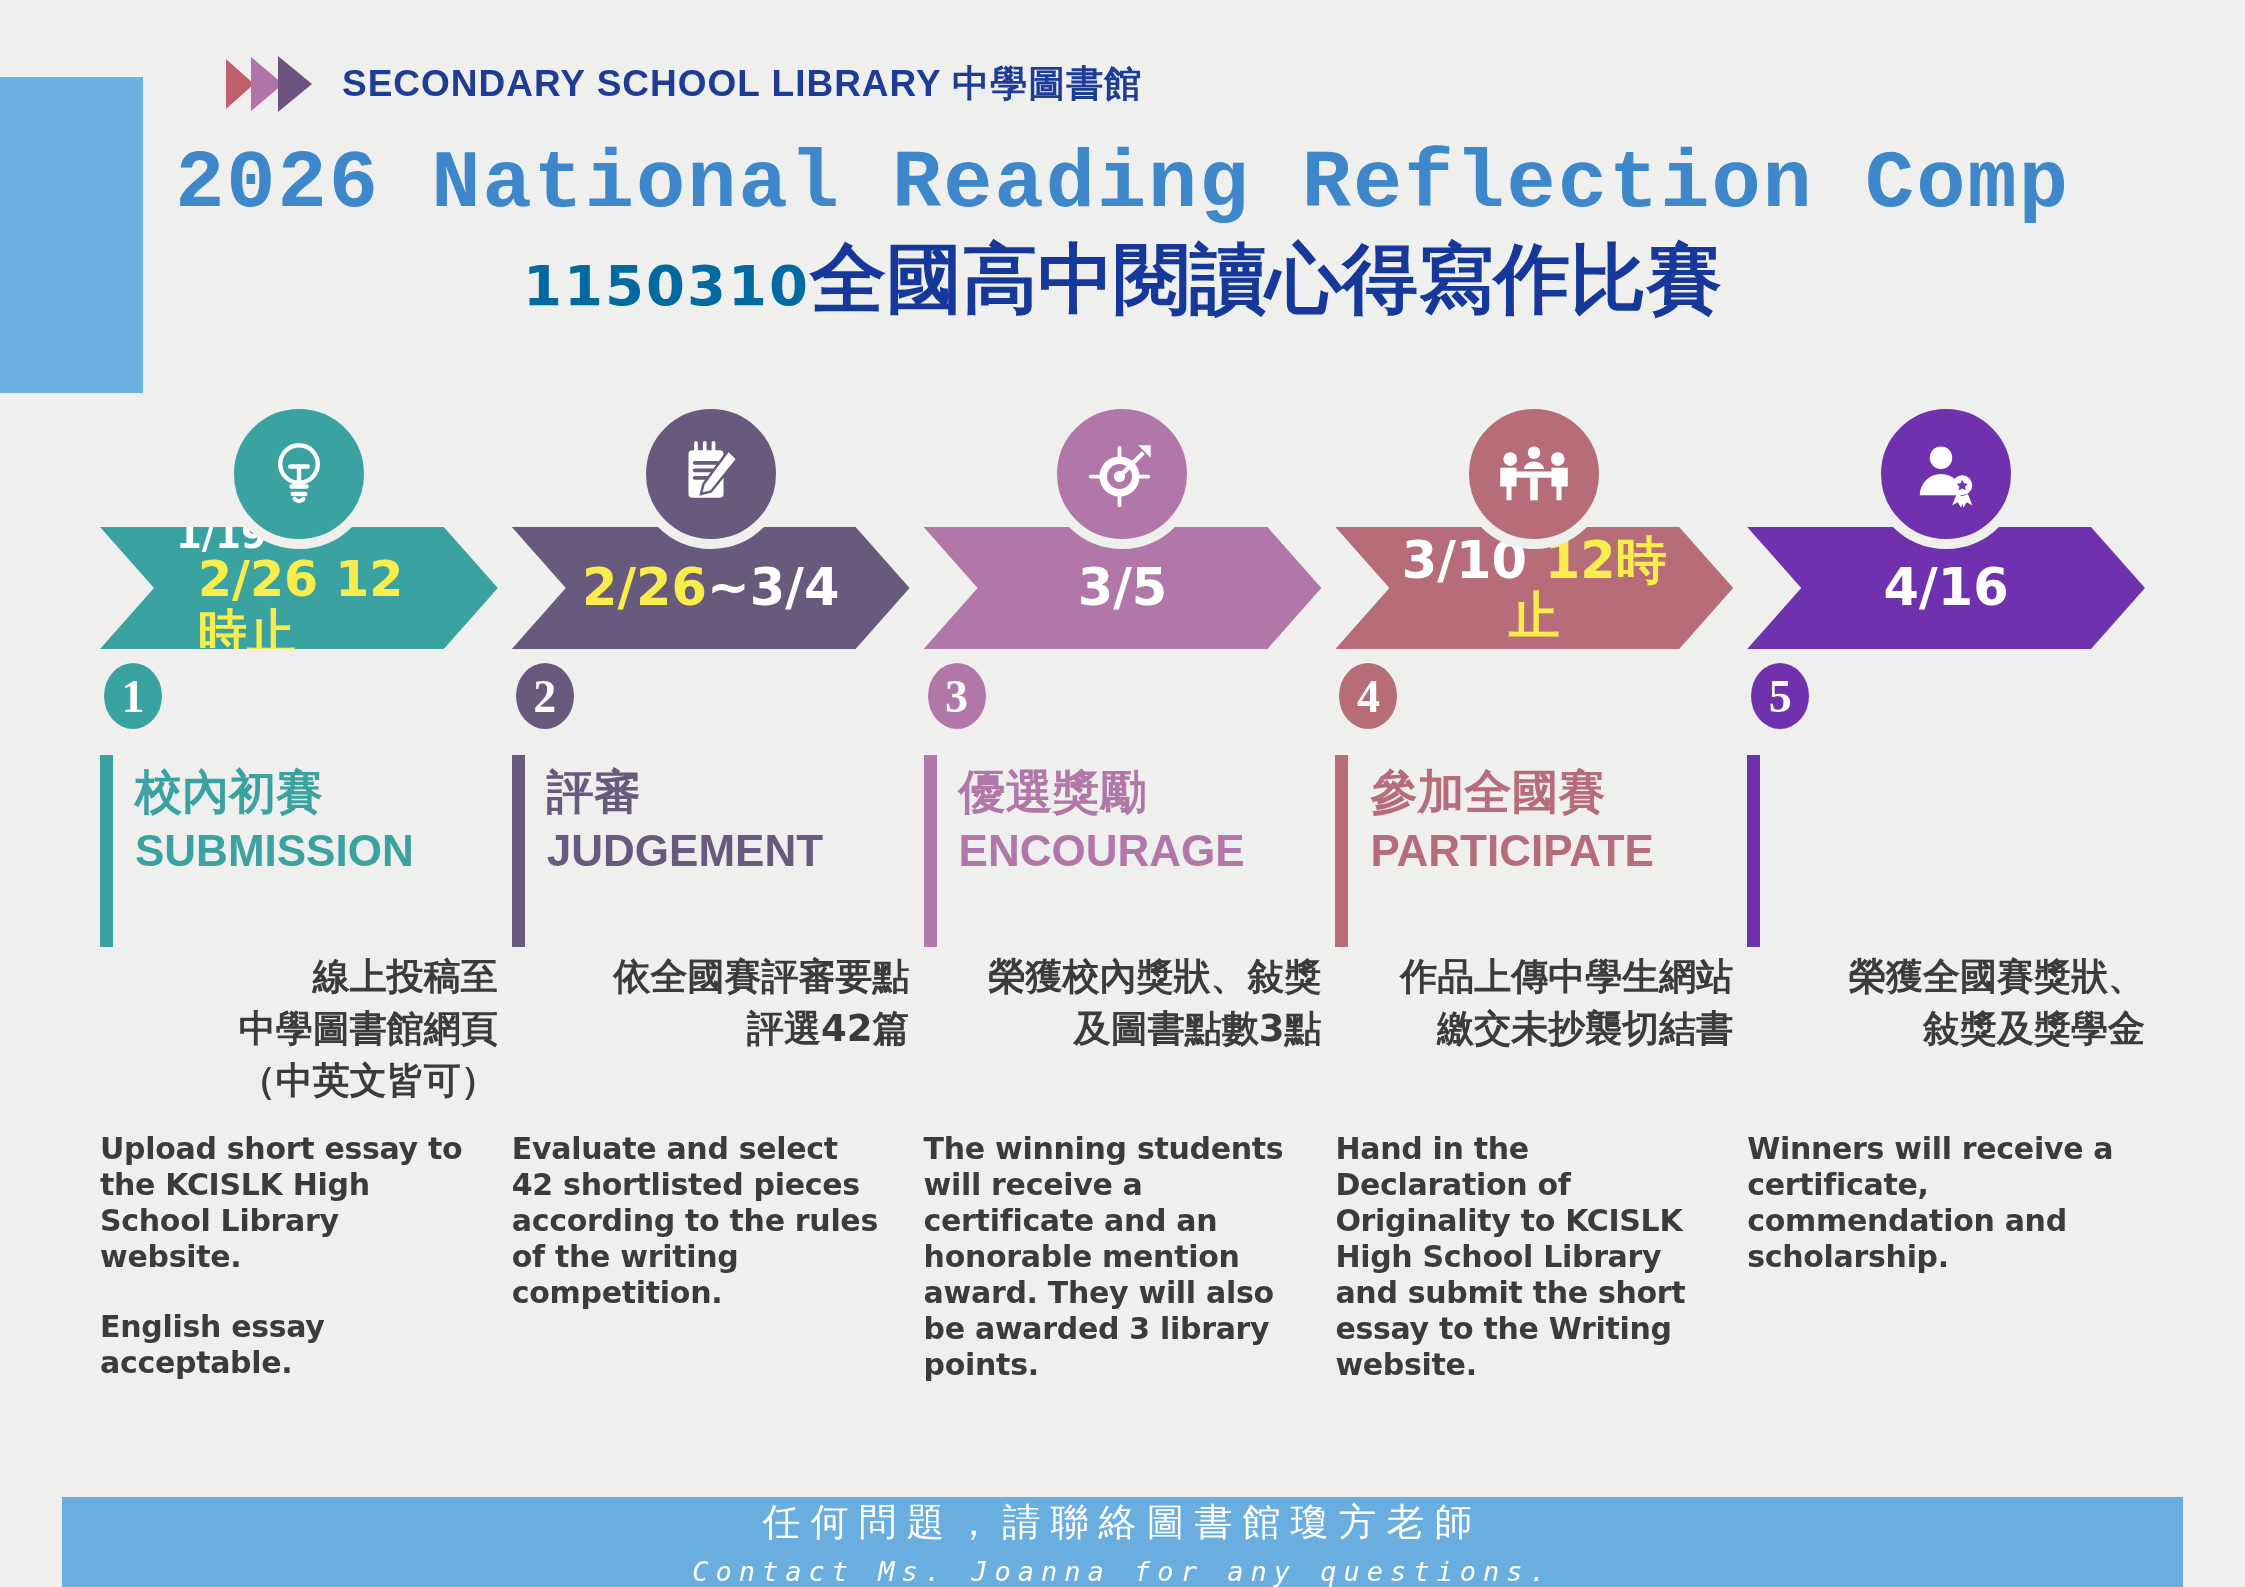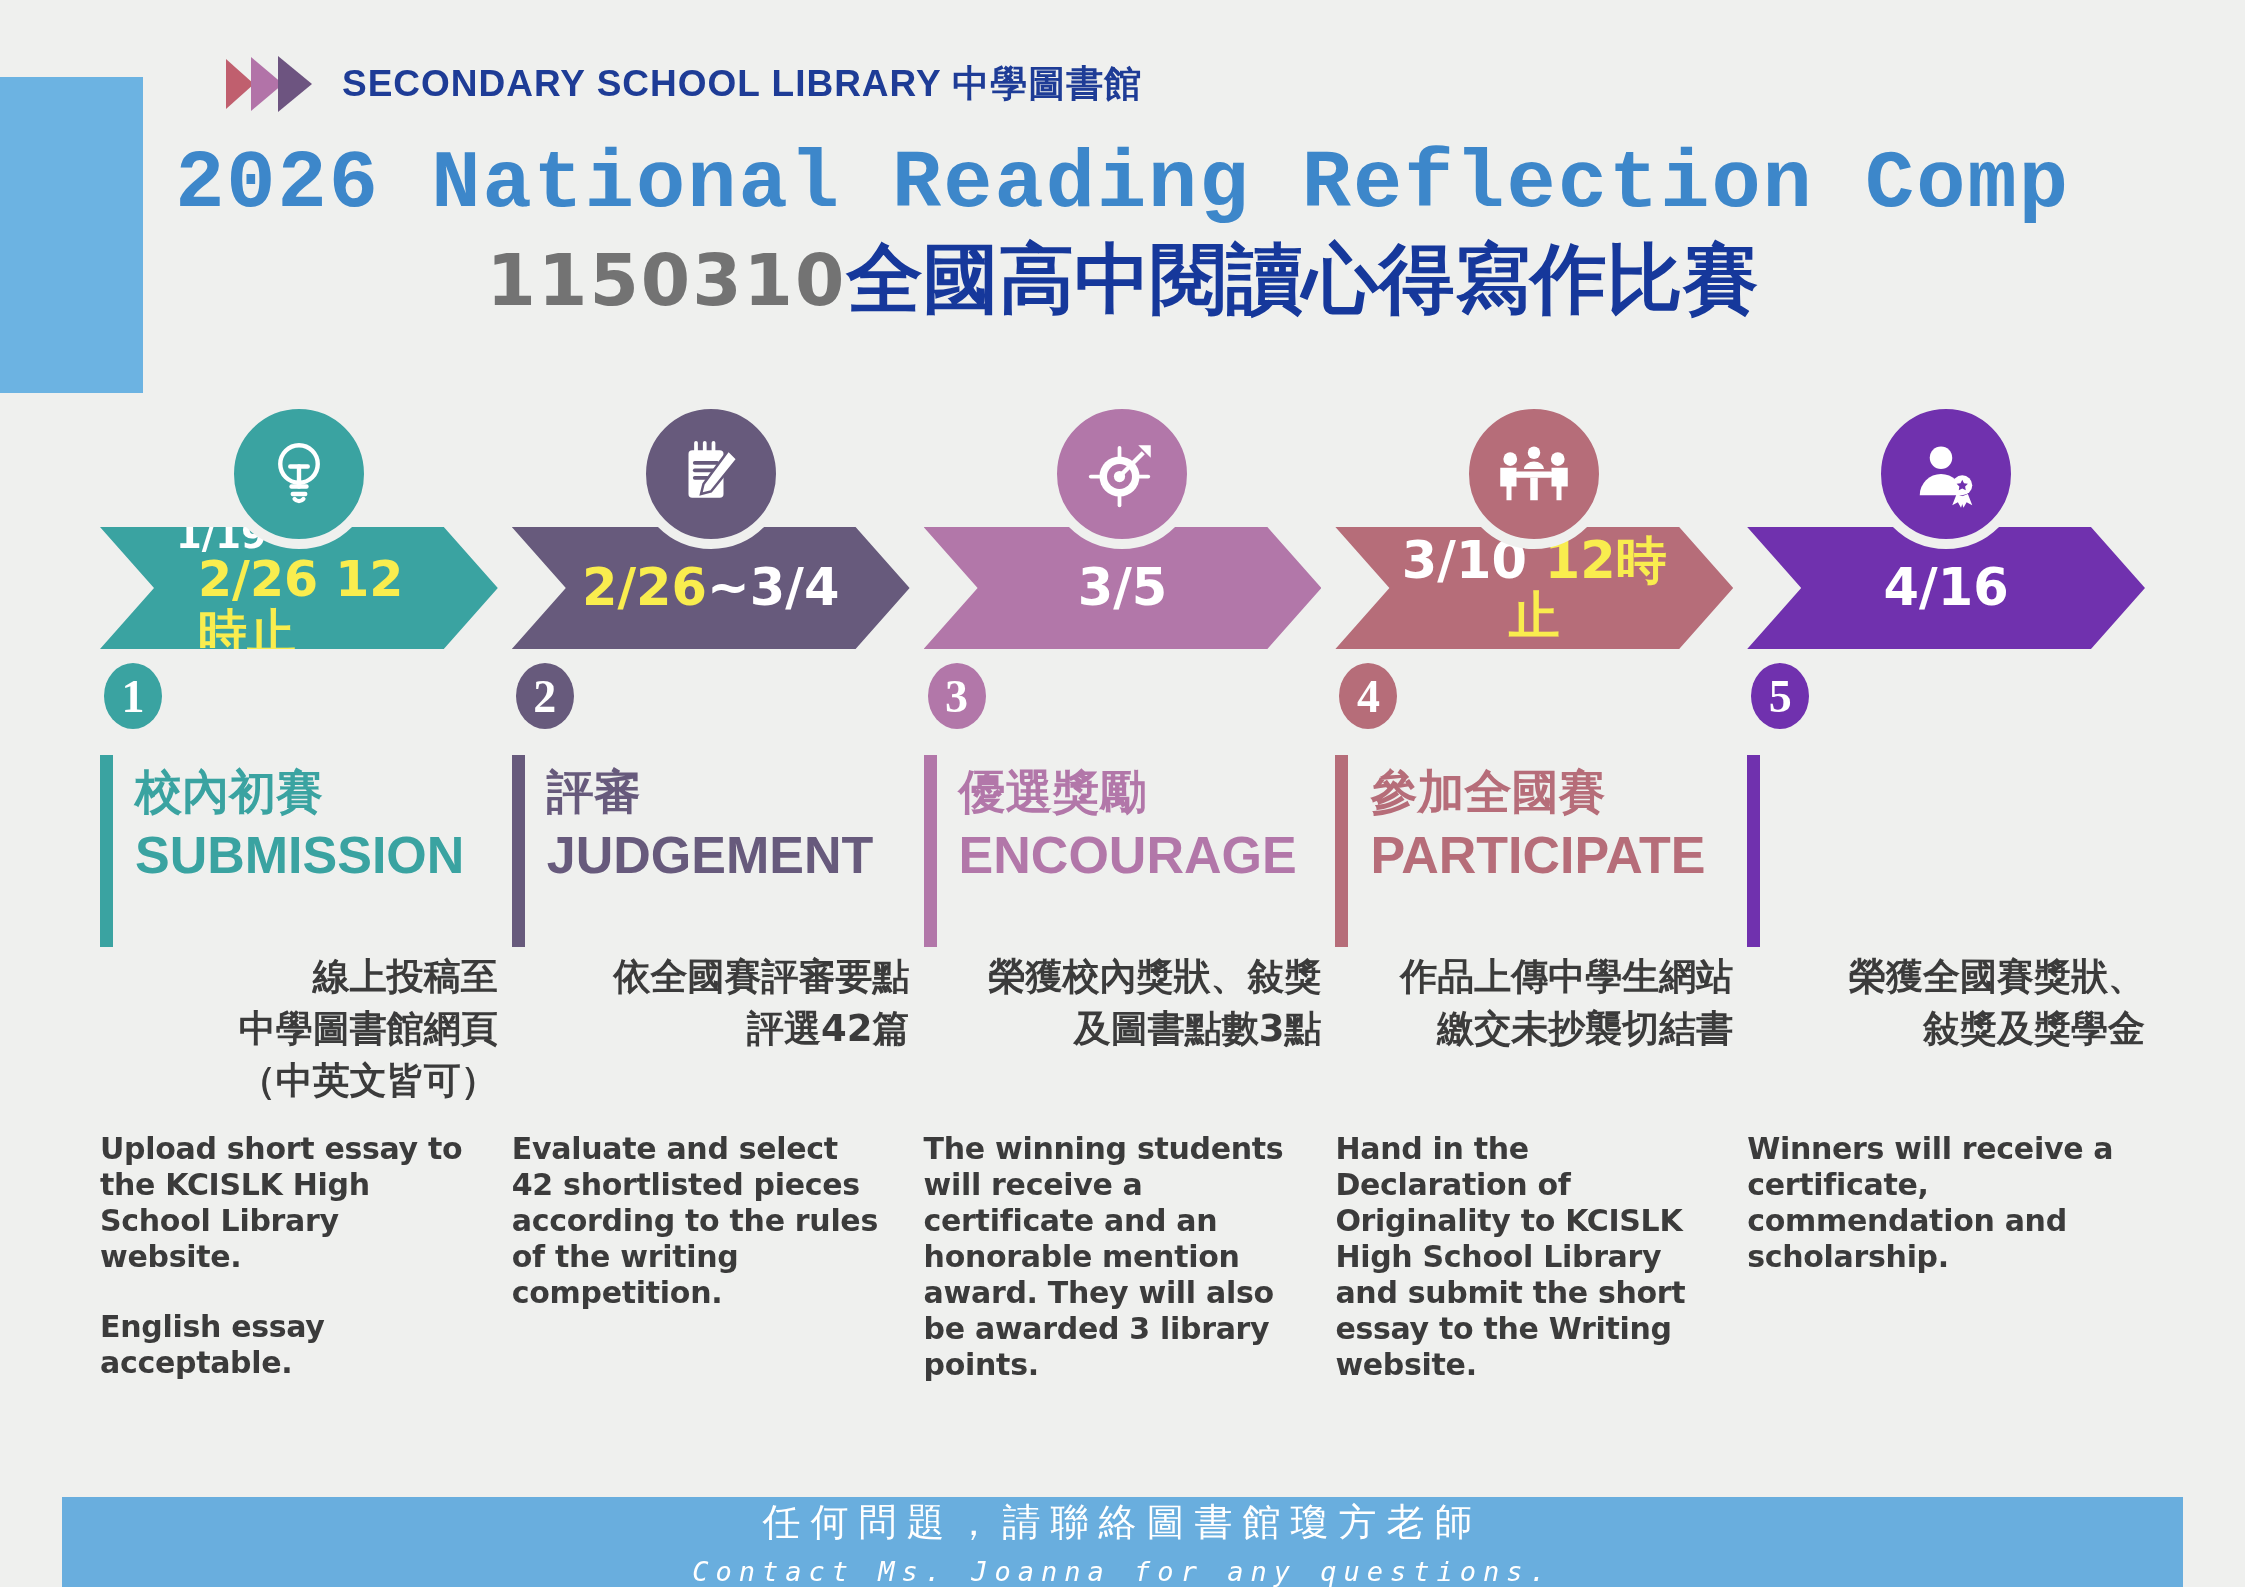--- a/index.html
+++ b/index.html
@@ -7,21 +7,21 @@
     width:2245px;height:1587px;position:relative;overflow:hidden;
     background:#eff0ee;font-family:"DejaVu Sans",sans-serif;
   }
   .side-rect{position:absolute;left:0;top:77px;width:143px;height:316px;background:#6cb3e2}
 
   .brand-row{display:flex;align-items:center;gap:20px;padding:56px 0 0 226px}
   .brand-text{color:#1e3c96;font-weight:bold;font-size:37px;letter-spacing:1px;font-family:"Liberation Sans",sans-serif}
 
   .main-title{text-align:center;margin-top:26px;color:#3d87ca;font-size:82px;font-weight:800;letter-spacing:2px;font-family:Liberation Mono, monospace}
   .sub-title{text-align:center;margin-top:10px;font-weight:bold;line-height:1}
-  .sub-code{color:#737373;font-size:71px;letter-spacing:2px}
+  .sub-code{color:#0369a1;font-size:56px;letter-spacing:2px}
   .sub-zh{color:#16389b;font-size:76px;font-family:"DejaVu Serif","Liberation Serif",serif}
 
   .cols{display:flex;gap:14px;padding:0 100px;margin-top:60px}
   .col{flex:1;position:relative;display:flex;flex-direction:column;min-width:0}
 
   .arrow-zone{margin-top:150px;height:122px;position:relative}
   .arrow{
     position:absolute;inset:0;background:var(--c);z-index:1;
     clip-path:polygon(0 0, calc(100% - 54px) 0, 100% 50%, calc(100% - 54px) 100%, 0 100%, 54px 50%);
     display:flex;flex-direction:column;justify-content:center;align-items:center;
@@ -41,21 +41,21 @@
 
   .badge{
     width:58px;height:66px;border-radius:50%;background:var(--c);color:#fff;
     display:flex;align-items:center;justify-content:center;margin:14px 0 0 4px;
     font-family:"Liberation Serif","DejaVu Serif",serif;font-size:46px;font-weight:bold;flex:none;
   }
   .step-head{display:flex;margin-top:26px;min-height:192px}
   .head-bar{width:13px;background:var(--c);margin-right:22px;flex:none}
   .head-text{padding-top:8px}
   .t-zh{color:var(--c);font-size:47px;font-weight:900;line-height:1.25}
-  .t-en{color:var(--c);font-size:52px;font-weight:bold;line-height:1.3;font-family:"Liberation Sans",sans-serif}
+  .t-en{color:var(--c);font-size:44px;font-weight:bold;line-height:1.3;font-family:"Liberation Sans",sans-serif}
 
   .zh-desc{height:178px;margin-top:4px;text-align:right;font-size:37px;font-weight:900;color:#3b3b3b;line-height:1.4}
   .zh-desc span{display:block}
   .en-desc{margin-top:2px;font-size:30px;font-weight:bold;color:#3b3b3b;line-height:1.2;padding-right:24px;letter-spacing:-0.3px}
   .en-desc p{margin:0 0 34px 0}
 
   .footer{
     position:absolute;left:62px;right:62px;bottom:0;height:90px;background:#69aede;color:#fff;
     display:flex;flex-direction:column;align-items:center;justify-content:center;gap:8px;
   }

